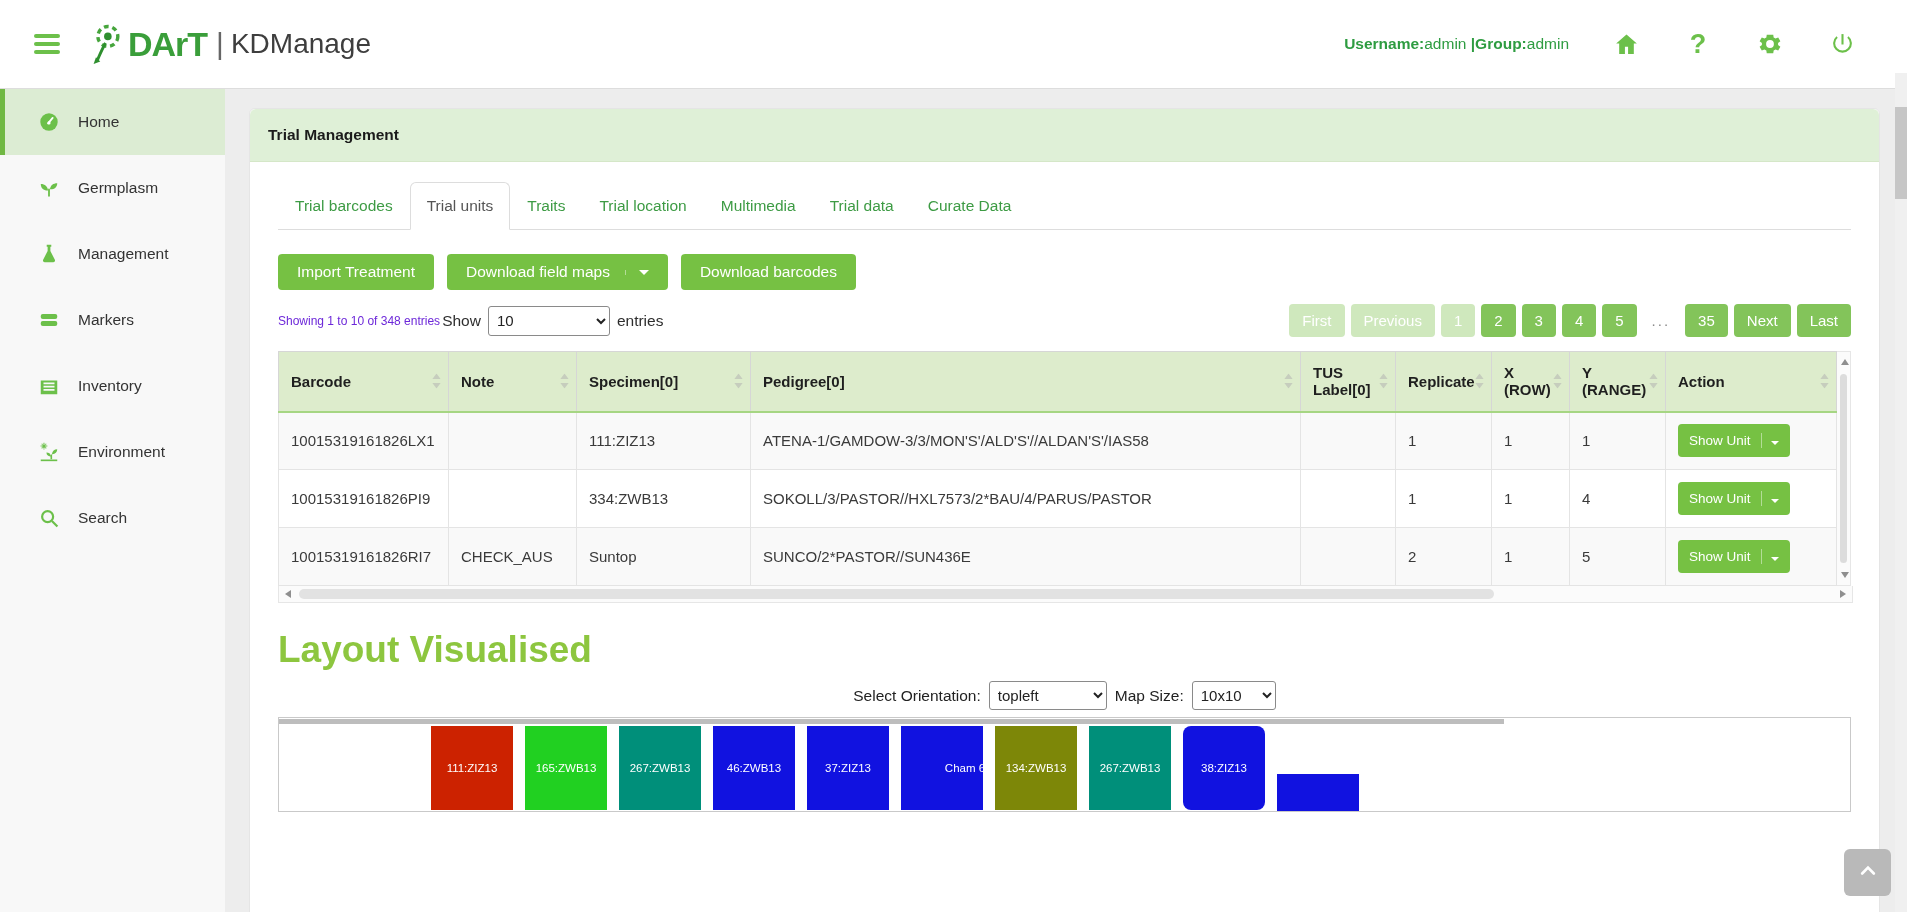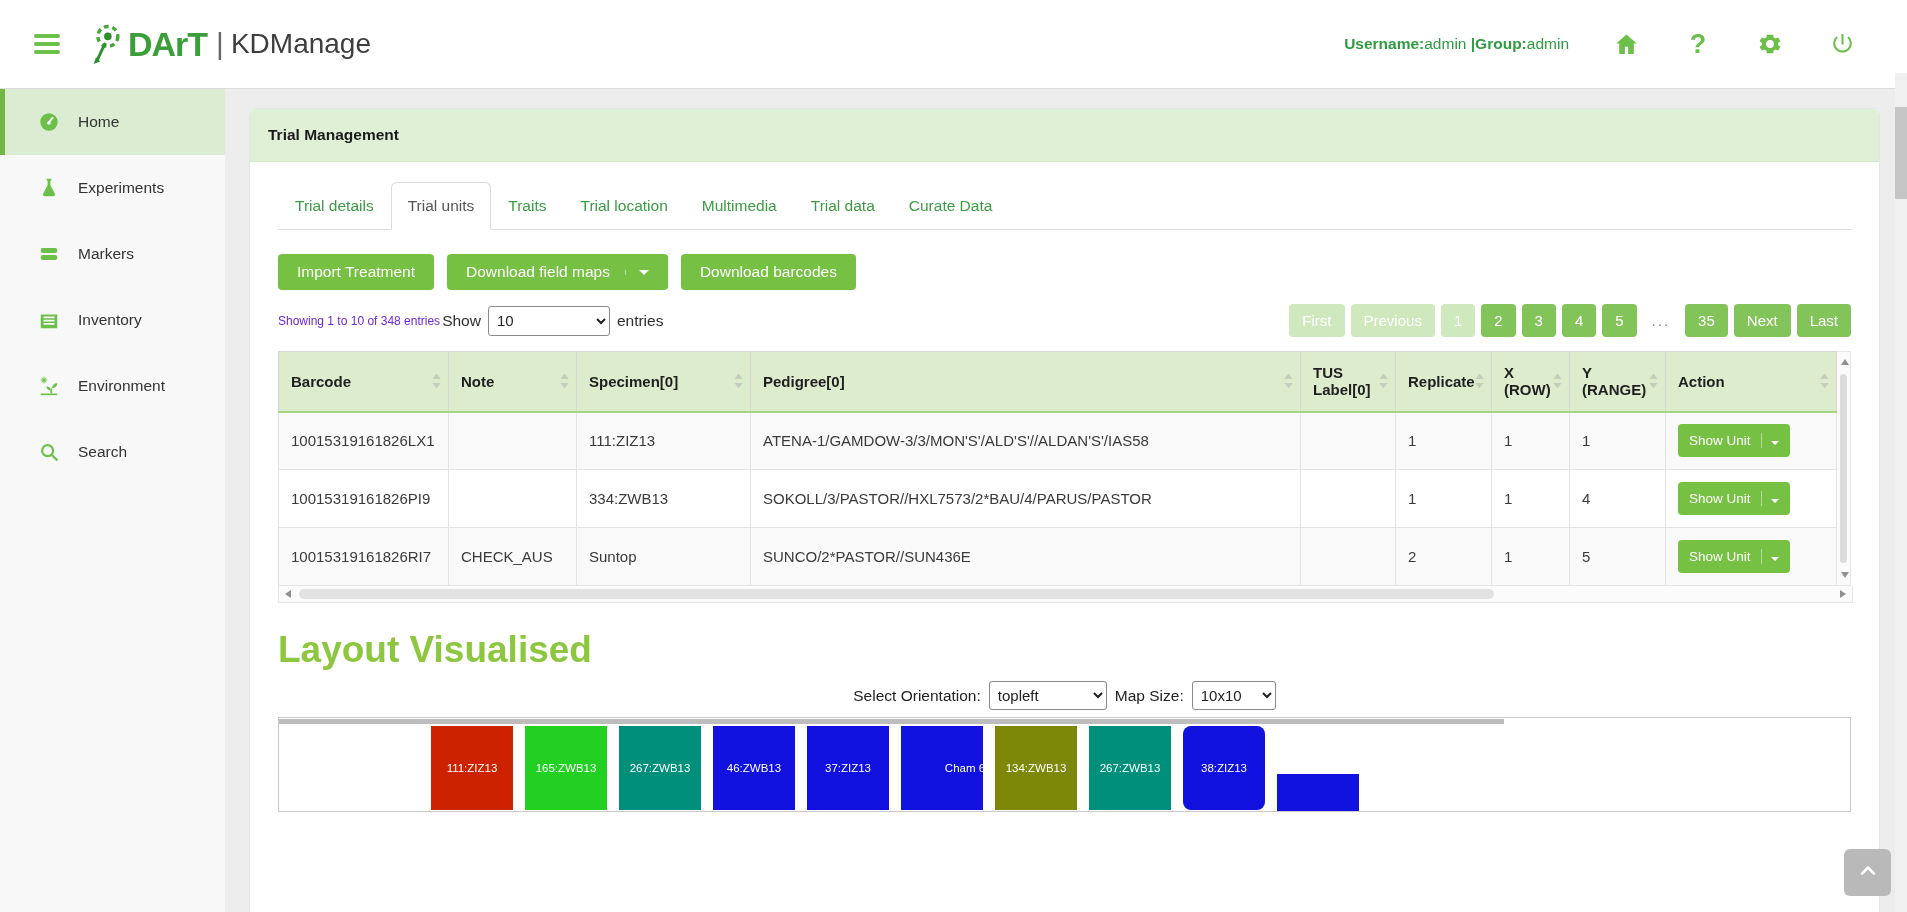--- a/index.html
+++ b/index.html
@@ -176,24 +176,33 @@
               <circle cx="12" cy="12" r="9.5" fill="currentColor"></circle>
               <path d="M11 13.5 16 7.5" stroke="#fff" stroke-width="2" fill="none" stroke-linecap="round"></path>
               <circle cx="12" cy="13" r="1.7" fill="#fff"></circle>
             </svg>
           </span>
           <span class="side-label">Home</span>
         </div>
         <div class="side-item">
           <span class="side-icon">
             <svg viewBox="0 0 24 24" width="22" height="22">
+              <path fill="currentColor" d="M11 14.6C10.5 10.4 7.6 7.7 3 7.7c.2 4.7 3 7.3 8 7.1zM13 13.4c4.8.3 8-2.2 8-6.6-4.5 0-7.3 2.2-8 6.6z"></path>
+              <rect x="11" y="12.5" width="2" height="9" rx="1" fill="currentColor"></rect>
+            </svg>
+          </span>
+          <span class="side-label">Germplasm</span>
+        </div>
+        <div class="side-item">
+          <span class="side-icon">
+            <svg viewBox="0 0 24 24" width="22" height="22">
               <path fill="currentColor" d="M9.5 2h5v2h-1v4.8l4.9 9.4A2 2 0 0 1 16.6 21H7.4a2 2 0 0 1-1.8-2.8l4.9-9.4V4h-1z"></path>
             </svg>
           </span>
-          <span class="side-label">Experiments</span>
+          <span class="side-label">Management</span>
         </div>
         <div class="side-item">
           <span class="side-icon">
             <svg viewBox="0 0 24 24" width="22" height="22">
               <rect x="3" y="5.5" width="18" height="5.4" rx="2.2" fill="currentColor"></rect>
               <rect x="3" y="13.1" width="18" height="5.4" rx="2.2" fill="currentColor"></rect>
             </svg>
           </span>
           <span class="side-label">Markers</span>
         </div>
@@ -229,21 +238,21 @@
       </div>
   </div>
 
   <div class="main">
     <div class="panel">
       <div class="panel-header">
         <span class="panel-title">Trial Management</span>
       </div>
       <div class="panel-body">
         <ul class="tabs">
-            <li class="tab">Trial details</li>
+            <li class="tab">Trial barcodes</li>
             <li class="tab active">Trial units</li>
             <li class="tab">Traits</li>
             <li class="tab">Trial location</li>
             <li class="tab">Multimedia</li>
             <li class="tab">Trial data</li>
             <li class="tab">Curate Data</li>
           </ul>
 
         <div class="toolbar">
           <button class="btn">

